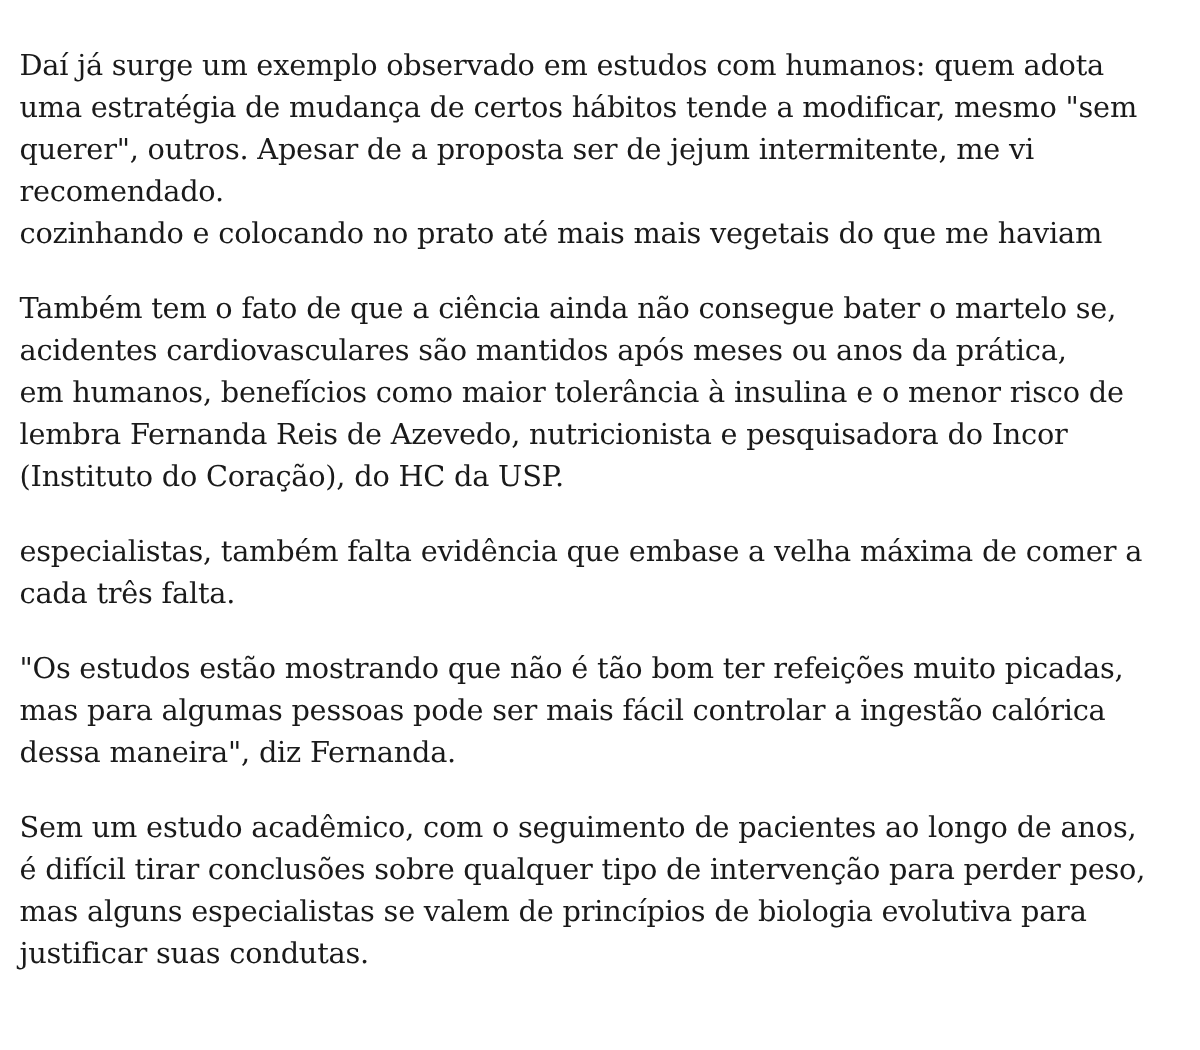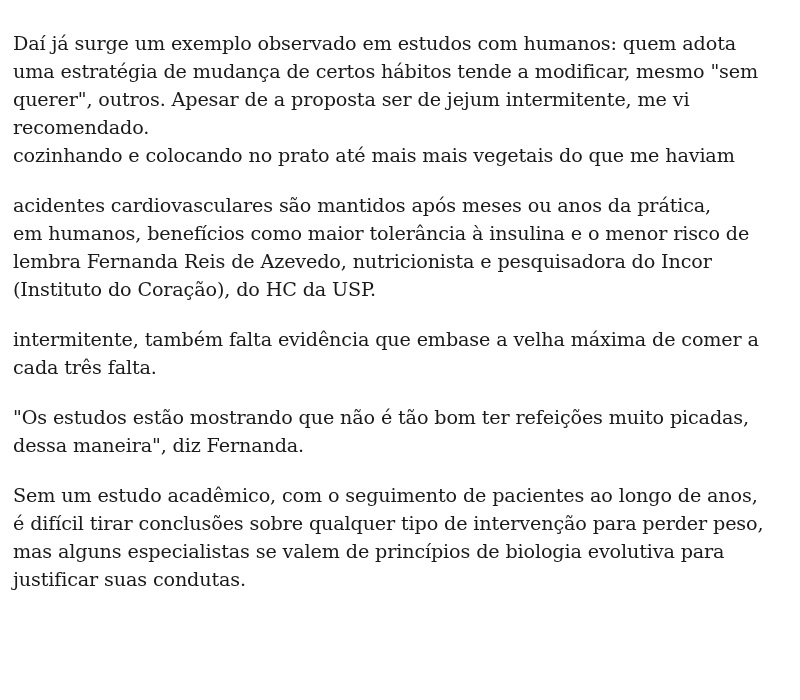--- a/index.html
+++ b/index.html
@@ -38,31 +38,33 @@
 
 <div class="article">
   <p class="paragraph">
     <span class="line">Daí já surge um exemplo observado em estudos com humanos: quem adota</span>
     <span class="line">uma estratégia de mudança de certos hábitos tende a modificar, mesmo "sem</span>
     <span class="line">querer", outros. Apesar de a proposta ser de jejum intermitente, me vi</span>
     <span class="line">recomendado.</span>
     <span class="line">cozinhando e colocando no prato até mais mais vegetais do que me haviam</span>
   </p>
   <p class="paragraph">
+    <span class="line">Também tem o fato de que a ciência ainda não consegue bater o martelo se,</span>
     <span class="line">acidentes cardiovasculares são mantidos após meses ou anos da prática,</span>
     <span class="line">em humanos, benefícios como maior tolerância à insulina e o menor risco de</span>
     <span class="line">lembra Fernanda Reis de Azevedo, nutricionista e pesquisadora do Incor</span>
     <span class="line">(Instituto do Coração), do HC da USP.</span>
   </p>
   <p class="paragraph">
-    <span class="line">intermitente, também falta evidência que embase a velha máxima de comer a</span>
+    <span class="line">especialistas, também falta evidência que embase a velha máxima de comer a</span>
     <span class="line">cada três falta.</span>
   </p>
   <p class="paragraph">
     <span class="line">"Os estudos estão mostrando que não é tão bom ter refeições muito picadas,</span>
+    <span class="line">mas para algumas pessoas pode ser mais fácil controlar a ingestão calórica</span>
     <span class="line">dessa maneira", diz Fernanda.</span>
   </p>
   <p class="paragraph">
     <span class="line">Sem um estudo acadêmico, com o seguimento de pacientes ao longo de anos,</span>
     <span class="line">é difícil tirar conclusões sobre qualquer tipo de intervenção para perder peso,</span>
     <span class="line">mas alguns especialistas se valem de princípios de biologia evolutiva para</span>
     <span class="line">justificar suas condutas.</span>
   </p>
 </div>
 

